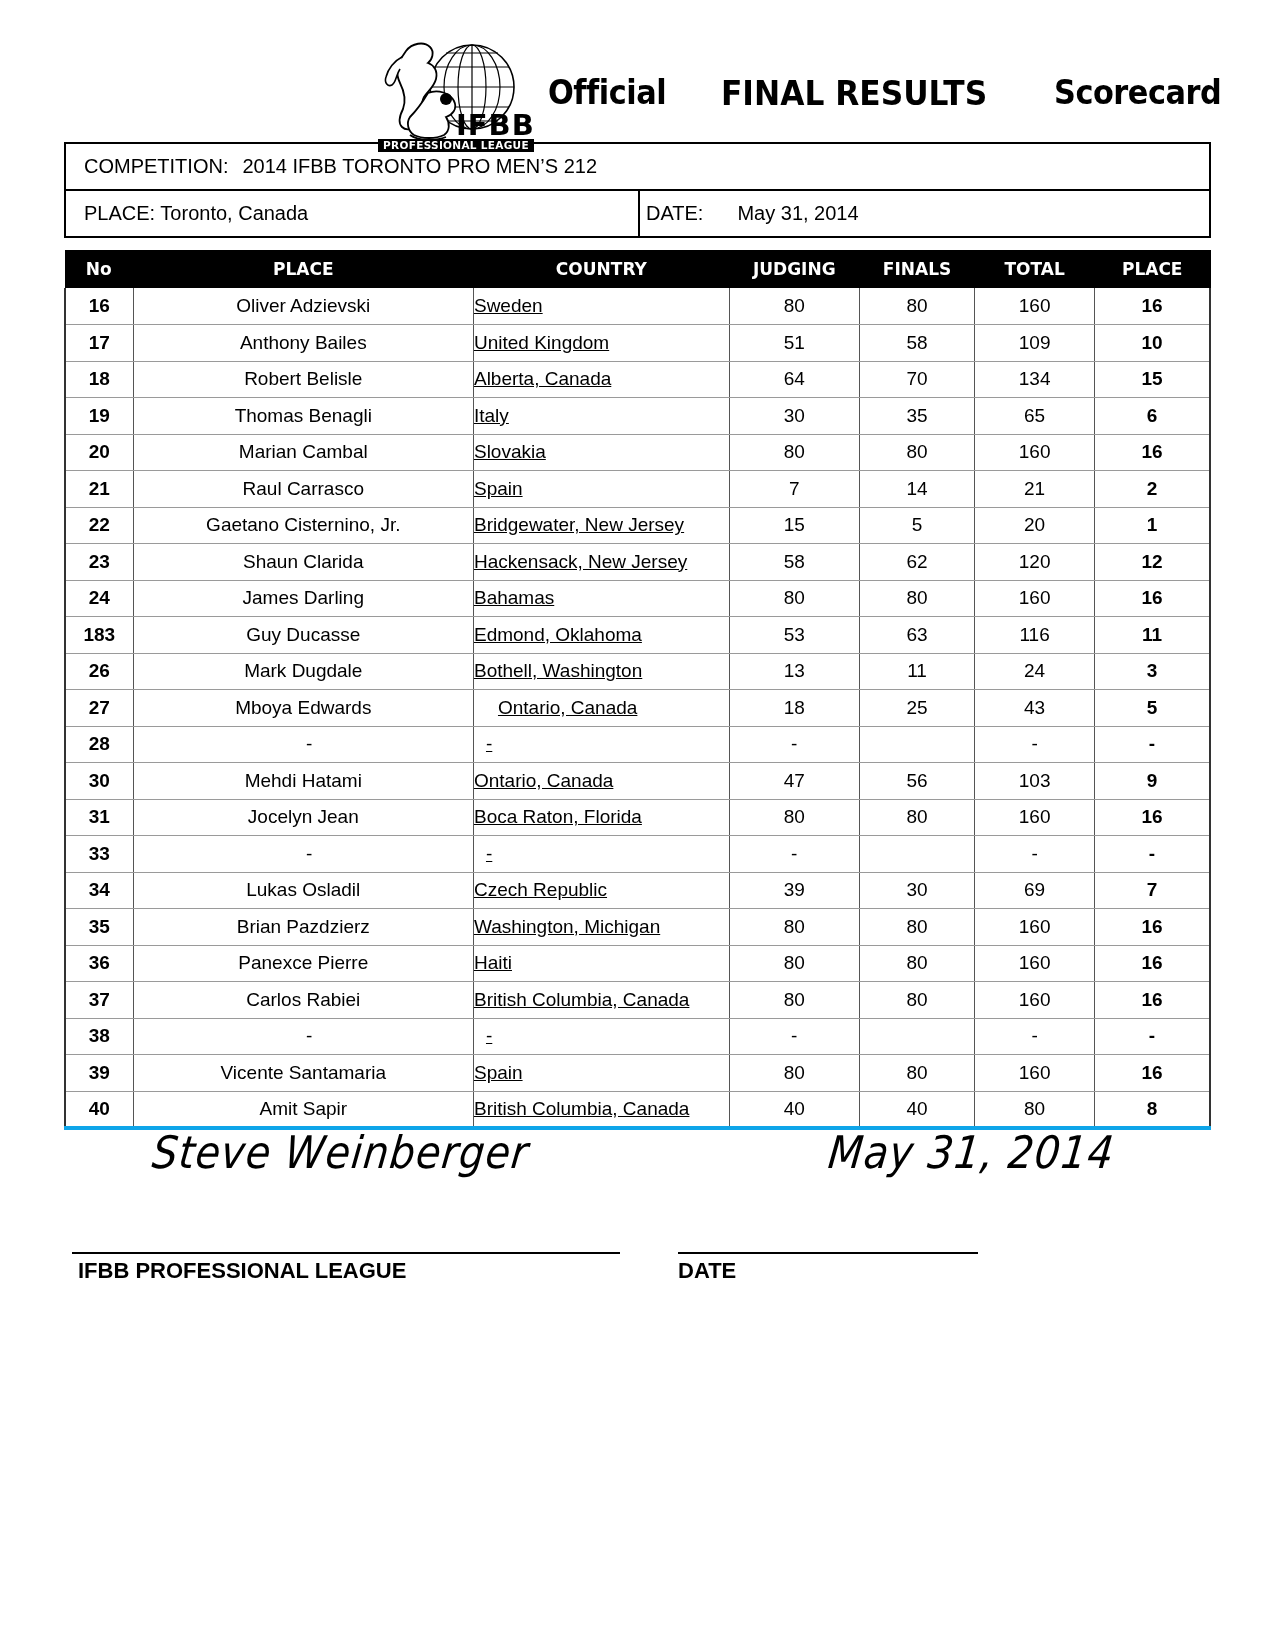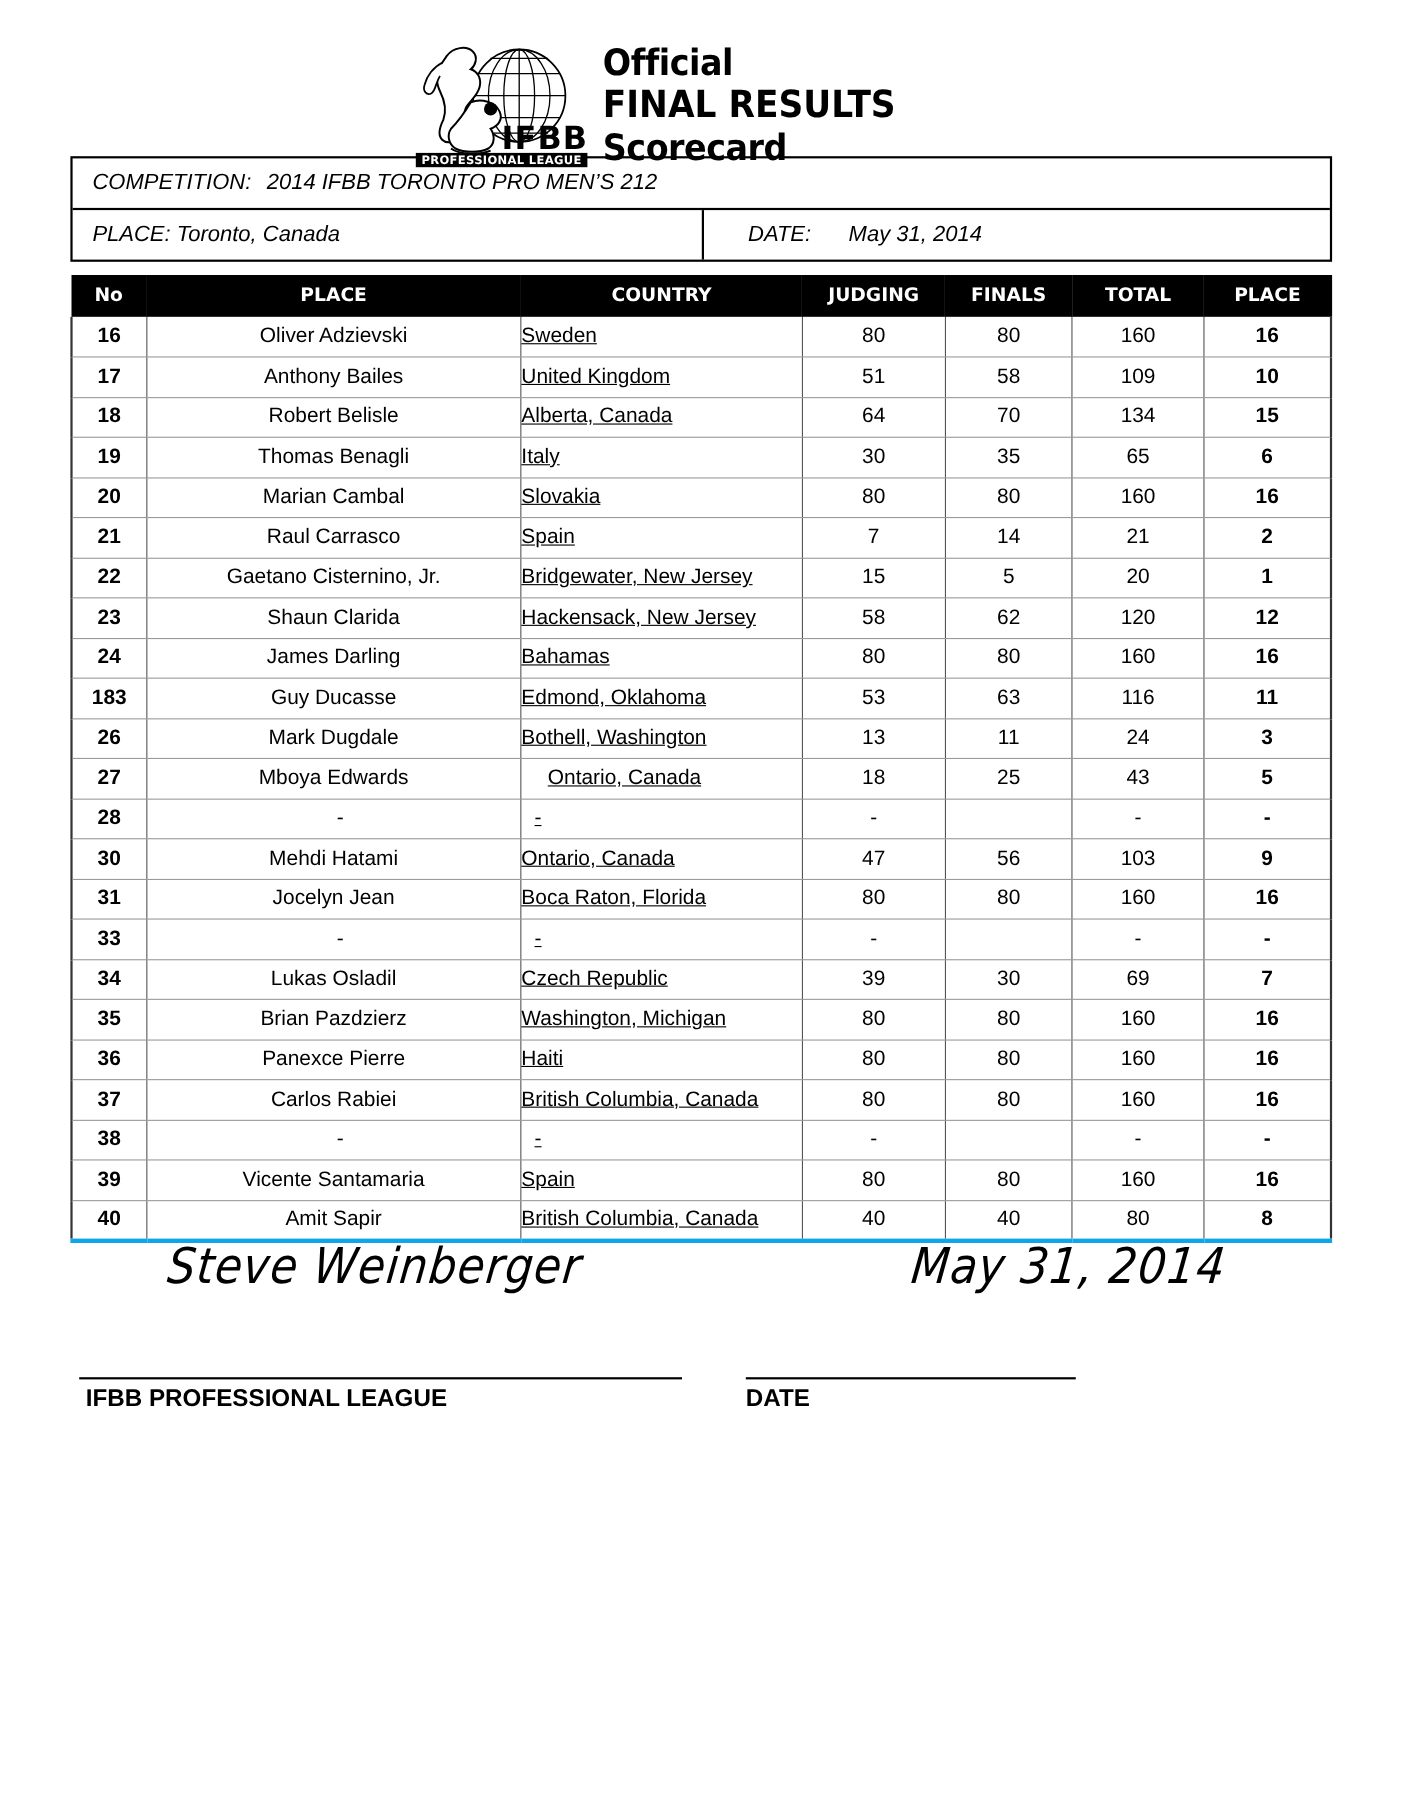--- a/index.html
+++ b/index.html
@@ -17,22 +17,23 @@
     align-items: center;
     justify-content: flex-start;
     padding-left: 372px;
     padding-top: 62px;
     height: 128px;
   }
   .logo { width: 168px; height: 120px; flex: 0 0 168px; position: relative; }
   .logo svg { display: block; }
   .masthead-titles {
     margin-left: 8px;
-    display: flex; flex-direction: column; justify-content: flex-end;
+    display: flex; justify-content: flex-end;
     line-height: 1.0;
+    gap: 44px;
   }
   .title-line {
     font-family: "DejaVu Sans", sans-serif;
     font-weight: bold;
     letter-spacing: -0.5px;
     transform: scaleX(0.92);
     transform-origin: left center;
     white-space: nowrap;
   }
   .t1 { font-size: 33px; padding-bottom: 5px; }
@@ -44,24 +45,23 @@
     margin: 14px 64px 0 64px;
     border: 2px solid #000;
   }
   .info-row { display: flex; }
   .info-row.top { border-bottom: 2px solid #000; }
   .info-cell {
     padding: 11px 0 11px 18px;
     font-size: 20px;
     line-height: 1.15;
     white-space: nowrap;
-    font-style: italic;
   }
   .info-cell.place { flex: 0 0 574px; border-right: 2px solid #000; }
-  .info-cell.date  { flex: 1 1 auto; padding-left: 40px; }
+  .info-cell.date  { flex: 1 1 auto; padding-left: 6px; }
   .info-label { }
   .info-spacer { display: inline-block; width: 14px; }
   .date-gap { display: inline-block; width: 34px; }
 
   
   table.results {
     margin: 12px 64px 0 64px;
     width: calc(100% - 128px);
     border-collapse: collapse;
     table-layout: fixed;

